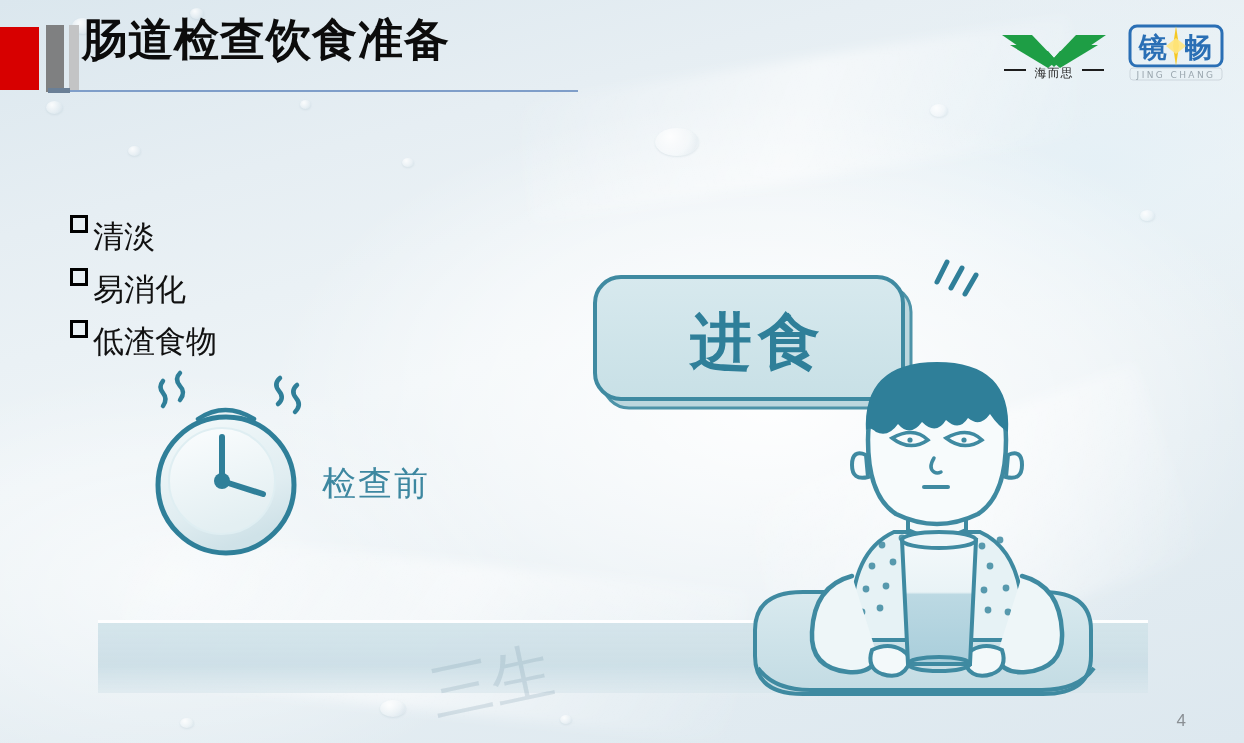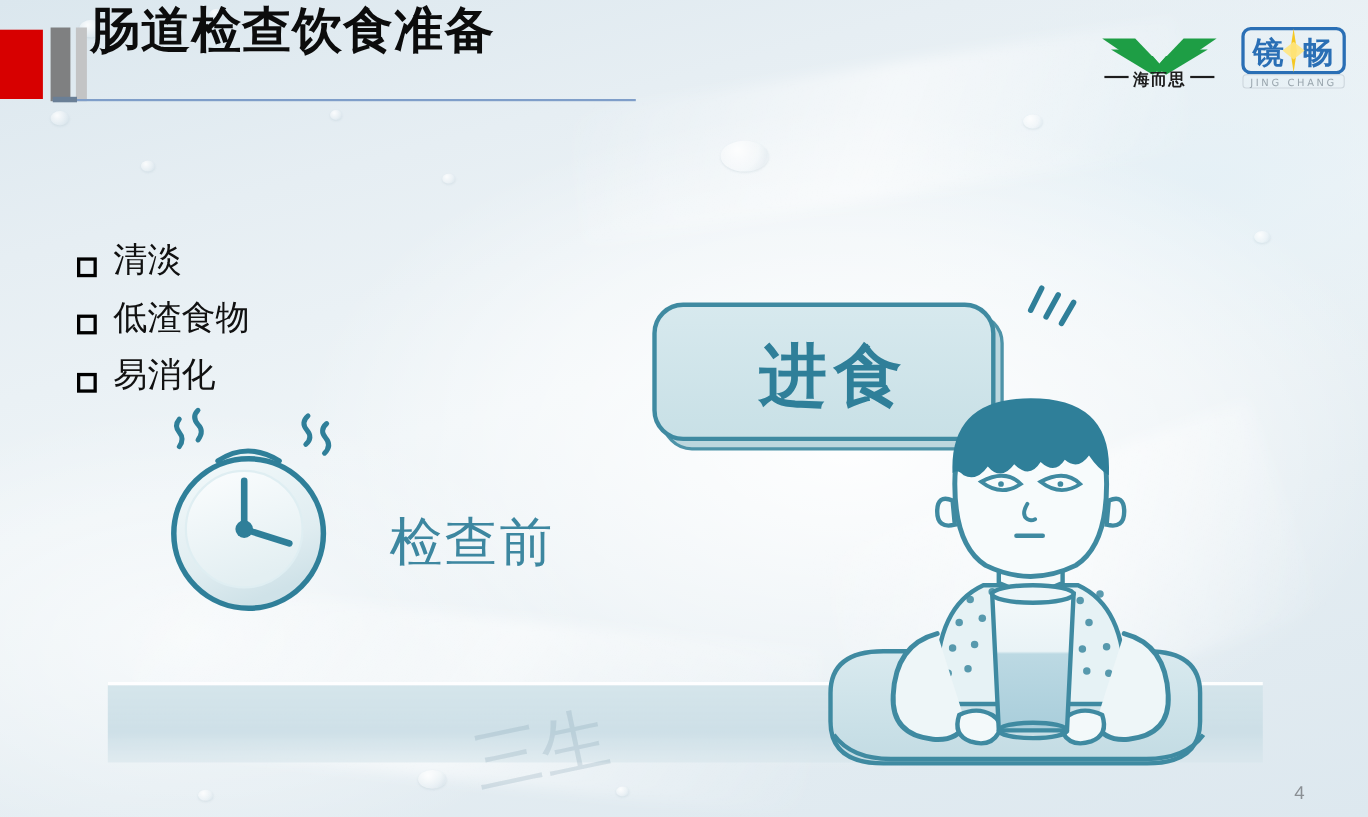--- a/index.html
+++ b/index.html
@@ -34,56 +34,56 @@
     filter: blur(6px);
     pointer-events: none;
   }
 
   
   #header { position: absolute; left: 0; top: 0; width: 1244px; height: 100px; }
   #bar-red   { position: absolute; left: 0;  top: 27px; width: 39px; height: 63px; background: #d70000; }
   #bar-grey1 { position: absolute; left: 46px; top: 25px; width: 18px; height: 67px; background: #7f8081; }
   #bar-grey2 { position: absolute; left: 69px; top: 25px; width: 10px; height: 67px; background: #c3c4c5; }
   #title {
-    position: absolute; left: 82px; top: 5px;
+    position: absolute; left: 82px; top: 17px;
     font-size: 45px; font-weight: bold; color: #0c0c0c;
     letter-spacing: 1px; line-height: 1;
     font-family: "DejaVu Sans", "Liberation Sans", sans-serif;
     white-space: nowrap;
   }
   #title-rule {
     position: absolute; left: 48px; top: 90px; width: 530px; height: 2px;
     background: #7f9ec9;
   }
   #title-rule-cap {
     position: absolute; left: 48px; top: 88px; width: 22px; height: 5px;
     background: #6a7f96;
   }
 
   
   #logos { position: absolute; right: 20px; top: 24px; display: flex; align-items: center; gap: 18px; }
   .logo { position: relative; }
   #logo-wings { width: 112px; height: 56px; }
   #logo-wings .cn {
     position: absolute; left: 0; right: 0; bottom: -1px;
-    text-align: center; font-size: 15px; font-weight: bold; color: #1d1d1d;
+    text-align: center; font-size: 12px; font-weight: normal; color: #1d1d1d;
     letter-spacing: 1px;
     font-family: "DejaVu Sans", "Liberation Sans", sans-serif;
   }
   #logo-jc { width: 96px; height: 58px; }
 
   
   #lead {
     position: absolute; left: 62px; top: 168px;
     font-size: 33px; color: #111; letter-spacing: 0.5px; white-space: nowrap;
     font-family: "DejaVu Sans", "Liberation Sans", sans-serif;
   }
   #bullets { position: absolute; left: 70px; top: 218px; }
   .bullet {
-    display: flex; align-items: flex-end; gap: 15px;
+    display: flex; align-items: flex-start; gap: 5px;
     font-size: 31px; color: #111; margin-bottom: 16px; line-height: 1.18;
     font-family: "DejaVu Sans", "Liberation Sans", sans-serif;
   }
   .bullet .box {
     display: inline-block; width: 18px; height: 18px;
     border: 3px solid #000; background: transparent;
     position: relative; top: -3px; flex: 0 0 auto;
   }
 
   
@@ -107,23 +107,22 @@
   #bubble-text {
     position: absolute; left: 690px; top: 300px;
     font-size: 62px; font-weight: bold; color: #2f7f99;
     letter-spacing: 6px;
     font-family: "DejaVu Sans", "Liberation Sans", sans-serif;
     text-align: center;
   }
   
   #clock-label {
     position: absolute; left: 322px; top: 461px;
-    font-size: 48px; color: #3d87a0; letter-spacing: 2px;
+    font-size: 34px; color: #3d87a0; letter-spacing: 2px;
     font-family: Liberation Sans, sans-serif;
-    margin-left: 32px;
   }
 
   
   #page-num {
     position: absolute; right: 58px; bottom: 12px;
     font-size: 17px; color: #8a8f94;
     font-family: "Liberation Sans", sans-serif;
   }
 </style>
 </head>
@@ -189,25 +188,25 @@
   </div>
 
 
   <div id="bullets">
     <div class="bullet">
       <span class="box"></span>
       <span>清淡</span>
     </div>
     <div class="bullet">
       <span class="box"></span>
-      <span>低渣食物</span>
+      <span>易消化</span>
     </div>
     <div class="bullet">
       <span class="box"></span>
-      <span>易消化</span>
+      <span>低渣食物</span>
     </div>
   </div>
 
   <div id="table-band"></div>
   <div id="table-watermark">三生</div>
 
   <svg id="art" viewBox="0 0 1244 743">
     <defs>
       <linearGradient id="bubbleFill" x1="0" y1="0" x2="0" y2="1">
         <stop offset="0%" stop-color="#d7e9ee"></stop>

